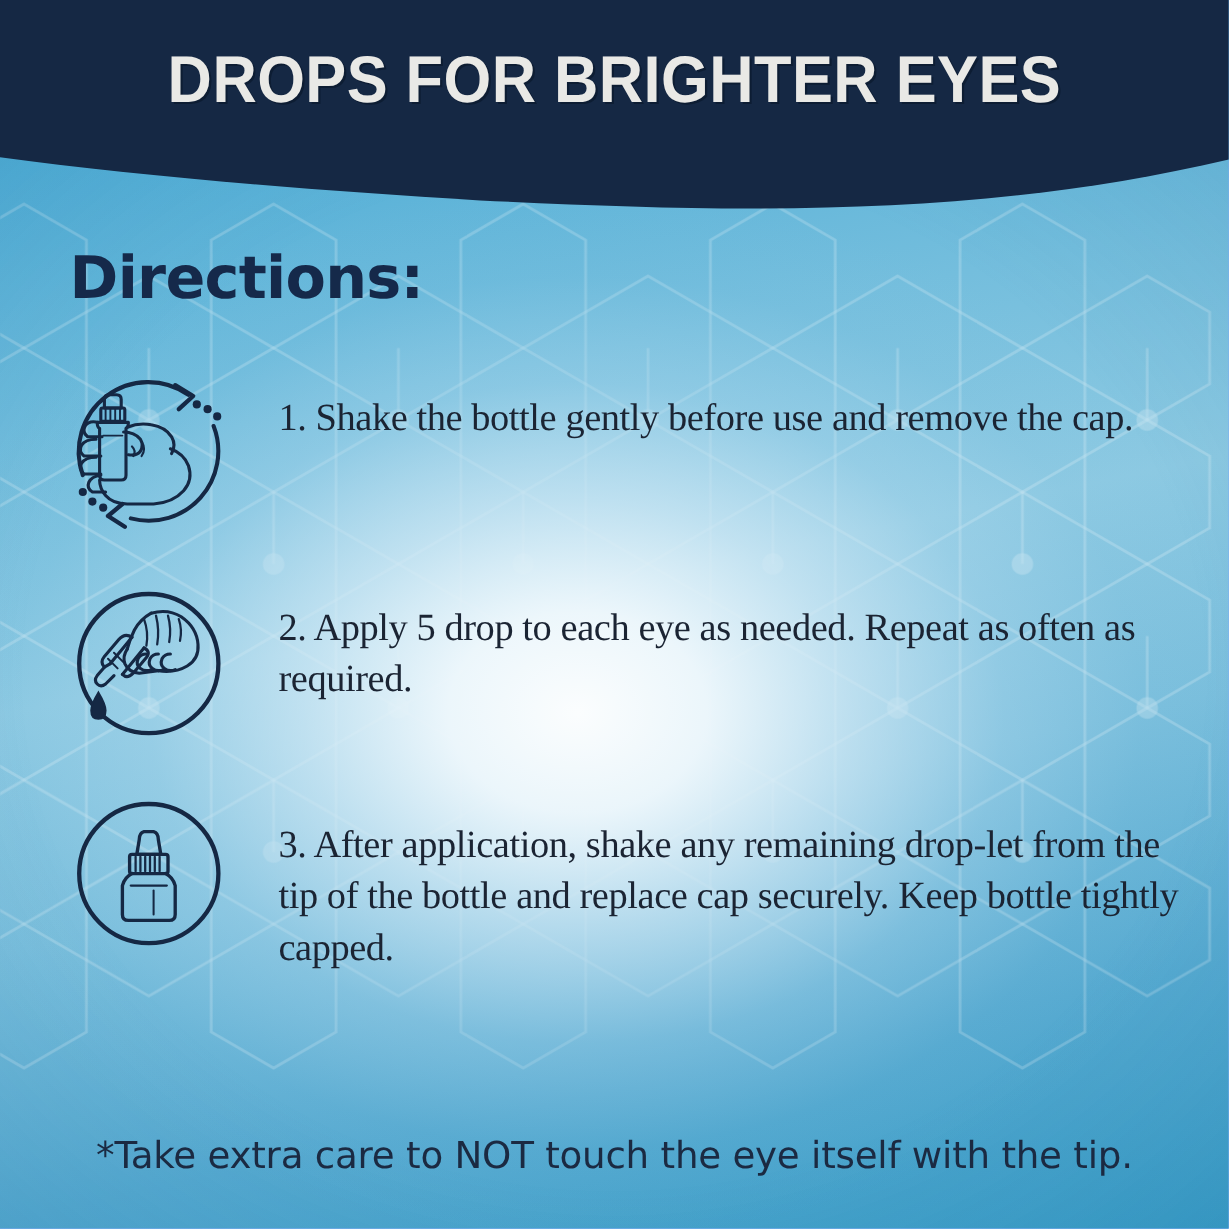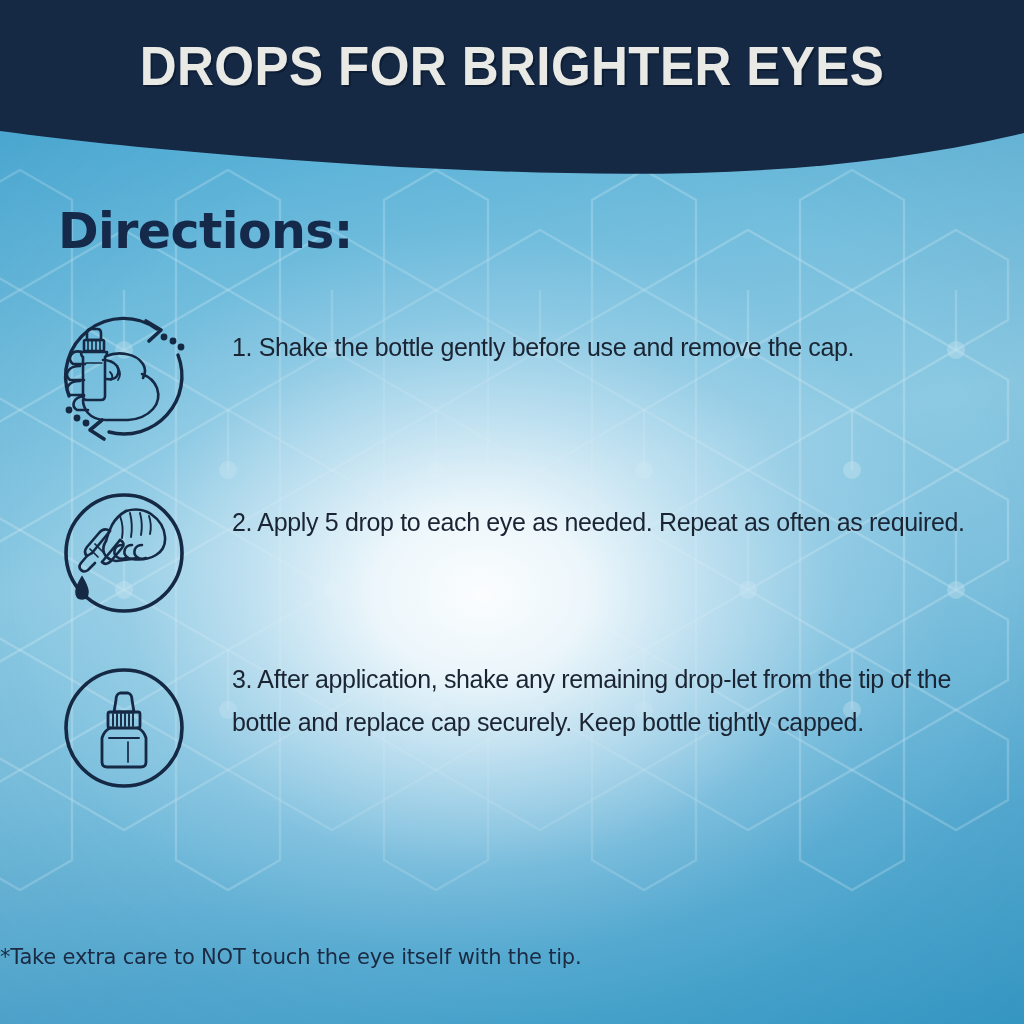--- a/index.html
+++ b/index.html
@@ -116,37 +116,37 @@
     top: 8px;
     width: 140px;
     height: 140px;
   }
   .step-text {
     position: absolute;
     left: 232px;
     top: 26px;
     width: 756px;
     color: #1b2433;
-    font-size: 25px;
+    font-size: 32px;
     line-height: 43px;
-    font-family: Liberation Sans, sans-serif;
+    font-family: Liberation Serif, serif;
     letter-spacing: -0.35px;
     font-weight: 400;
   }
-  .step-3 .step-text { top: 8px; }
+  .step-3 .step-text { top: 32px; }
 
   
   .footnote {
     position: absolute;
     left: 0;
     top: 945px;
     width: 1024px;
-    text-align: left;
+    text-align: center;
     color: #1b2a42;
-    font-size: 21px;
+    font-size: 31px;
     font-family: "DejaVu Sans", sans-serif;
     letter-spacing: -0.2px;
   }
 </style>
 </head>
 <body>
 
 <div id="poster">
 
   <div class="bg-base"></div>

